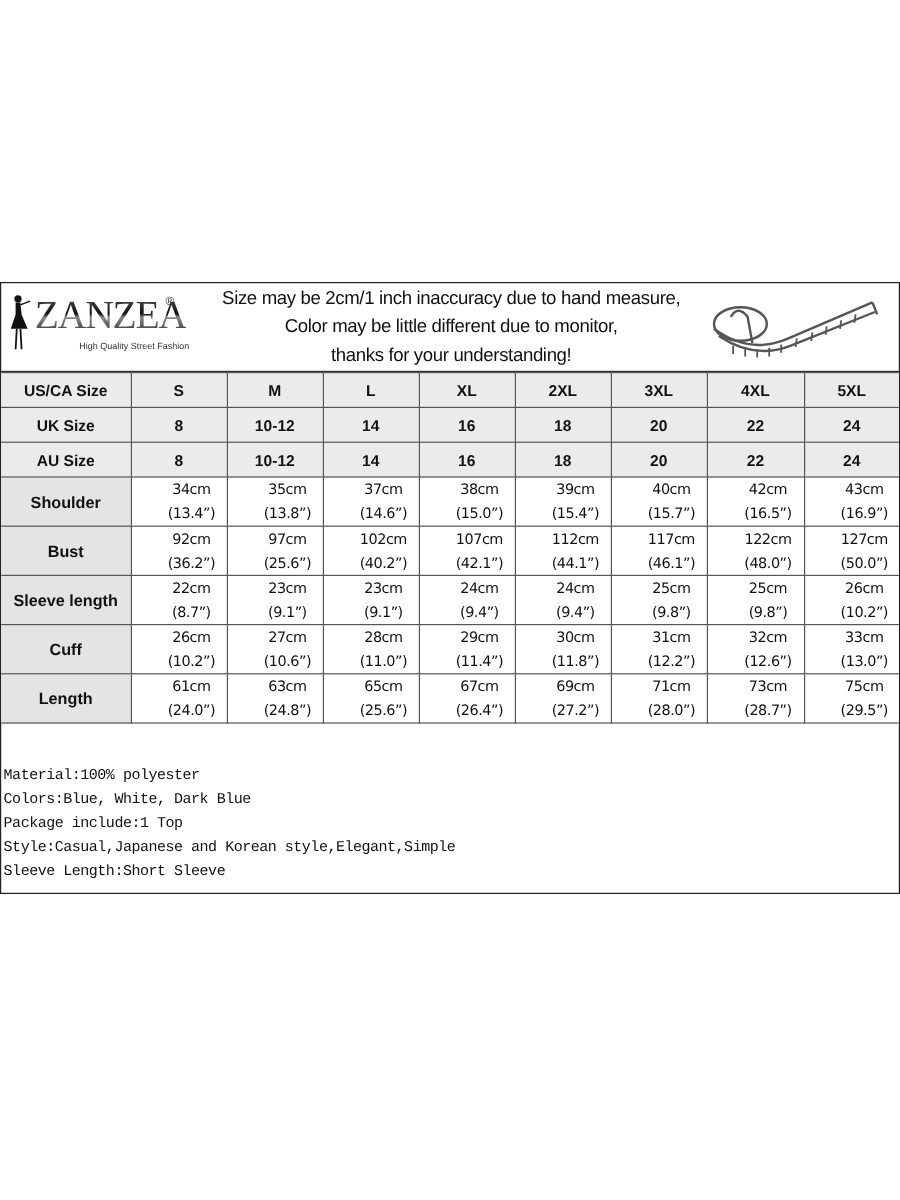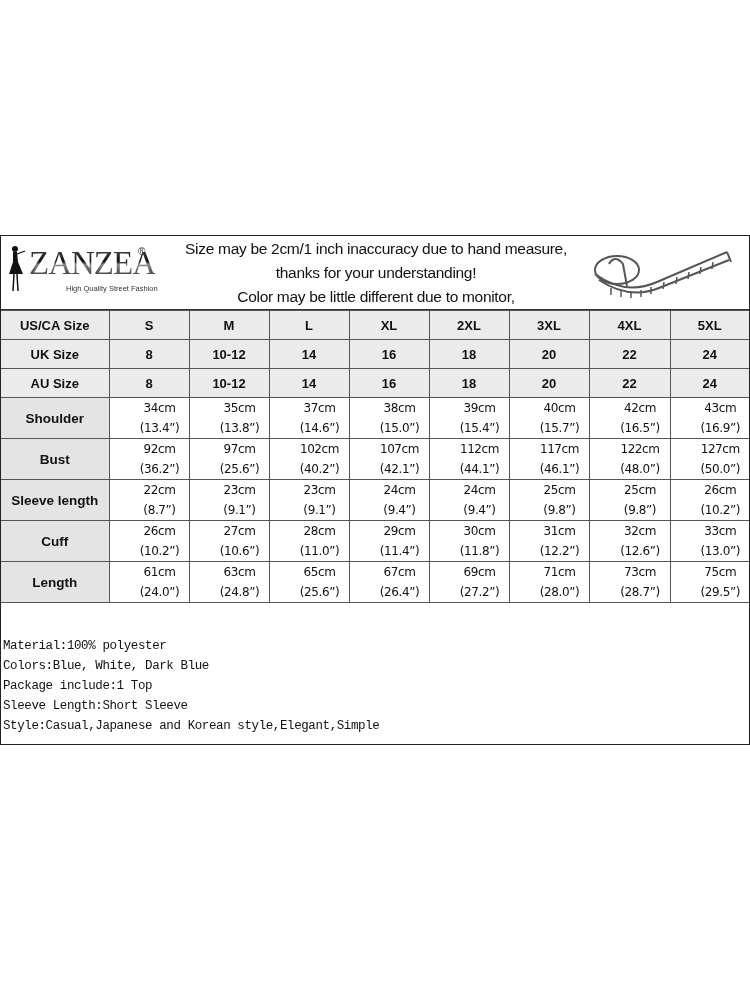--- a/index.html
+++ b/index.html
@@ -39,22 +39,22 @@
         <path d="M8 8 L12 8 L13 18 L18 30 L4 30 L8 18 Z" fill="#111"></path>
         <path d="M12 10 L20 7" stroke="#111" stroke-width="1.2"></path>
         <path d="M9 30 L8 47 M12 30 L13 47" stroke="#111" stroke-width="1.5"></path>
       </svg>
       <span class="brand">ZANZEA</span>
       <span class="reg">®</span>
       <span class="tagline">High Quality Street Fashion</span>
     </div>
     <div class="notice">
       <div>Size may be 2cm/1 inch inaccuracy due to hand measure,</div>
+      <div>Color may be little different due to monitor,</div>
       <div>thanks for your understanding!</div>
-      <div>Color may be little different due to monitor,</div>
     </div>
     <svg class="tape" viewBox="0 0 150 56" fill="none" stroke="#555" stroke-width="2">
       <ellipse cx="28" cy="24" rx="22" ry="14"></ellipse>
       <path d="M20 18 q6 -10 14 0 l4 22"></path>
       <path d="M10 34 q30 20 60 8 l70 -28"></path>
       <path d="M6 28 q30 22 62 8 l70 -30"></path>
       <path d="M138 6 l4 10"></path>
       <g stroke-width="1.5">
         <path d="M22 42 l0 7 M32 44 l0 7 M42 45 l0 7 M52 44 l0 7 M62 41 l0 7 M75 36 l-1 7 M88 31 l-1 7 M100 26 l-1 7 M112 21 l-1 7 M124 16 l-1 7"></path>
       </g>
@@ -283,16 +283,16 @@
             <div>(29.5”)</div>
           </td>
     </tr>
   </tbody>
     </table>
 
   <div class="notes">
     <div>Material:100% polyester</div>
     <div>Colors:Blue, White, Dark Blue</div>
     <div>Package include:1 Top</div>
+    <div>Style:Casual,Japanese and Korean style,Elegant,Simple</div>
     <div>Sleeve Length:Short Sleeve</div>
-    <div>Style:Casual,Japanese and Korean style,Elegant,Simple</div>
   </div>
 </div>
 
 </body></html>

